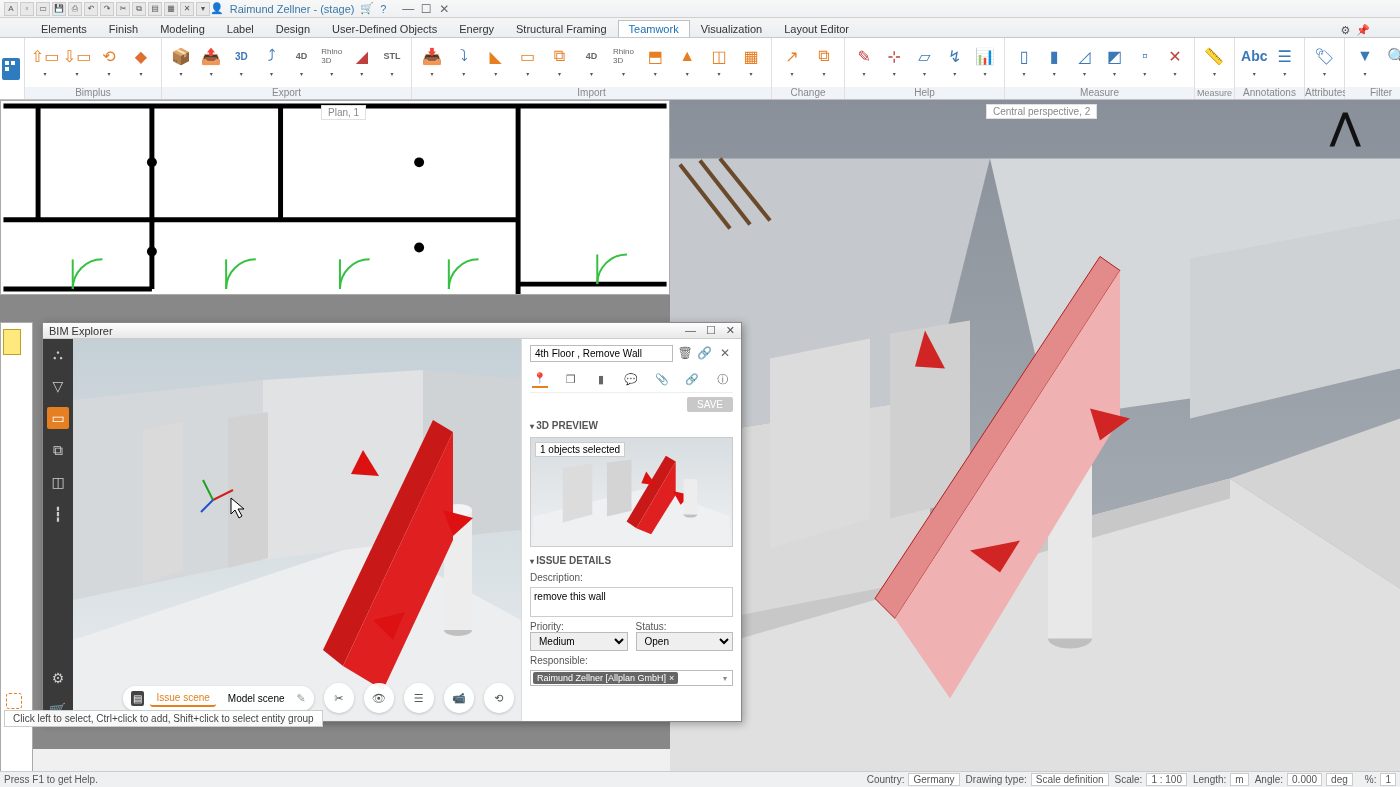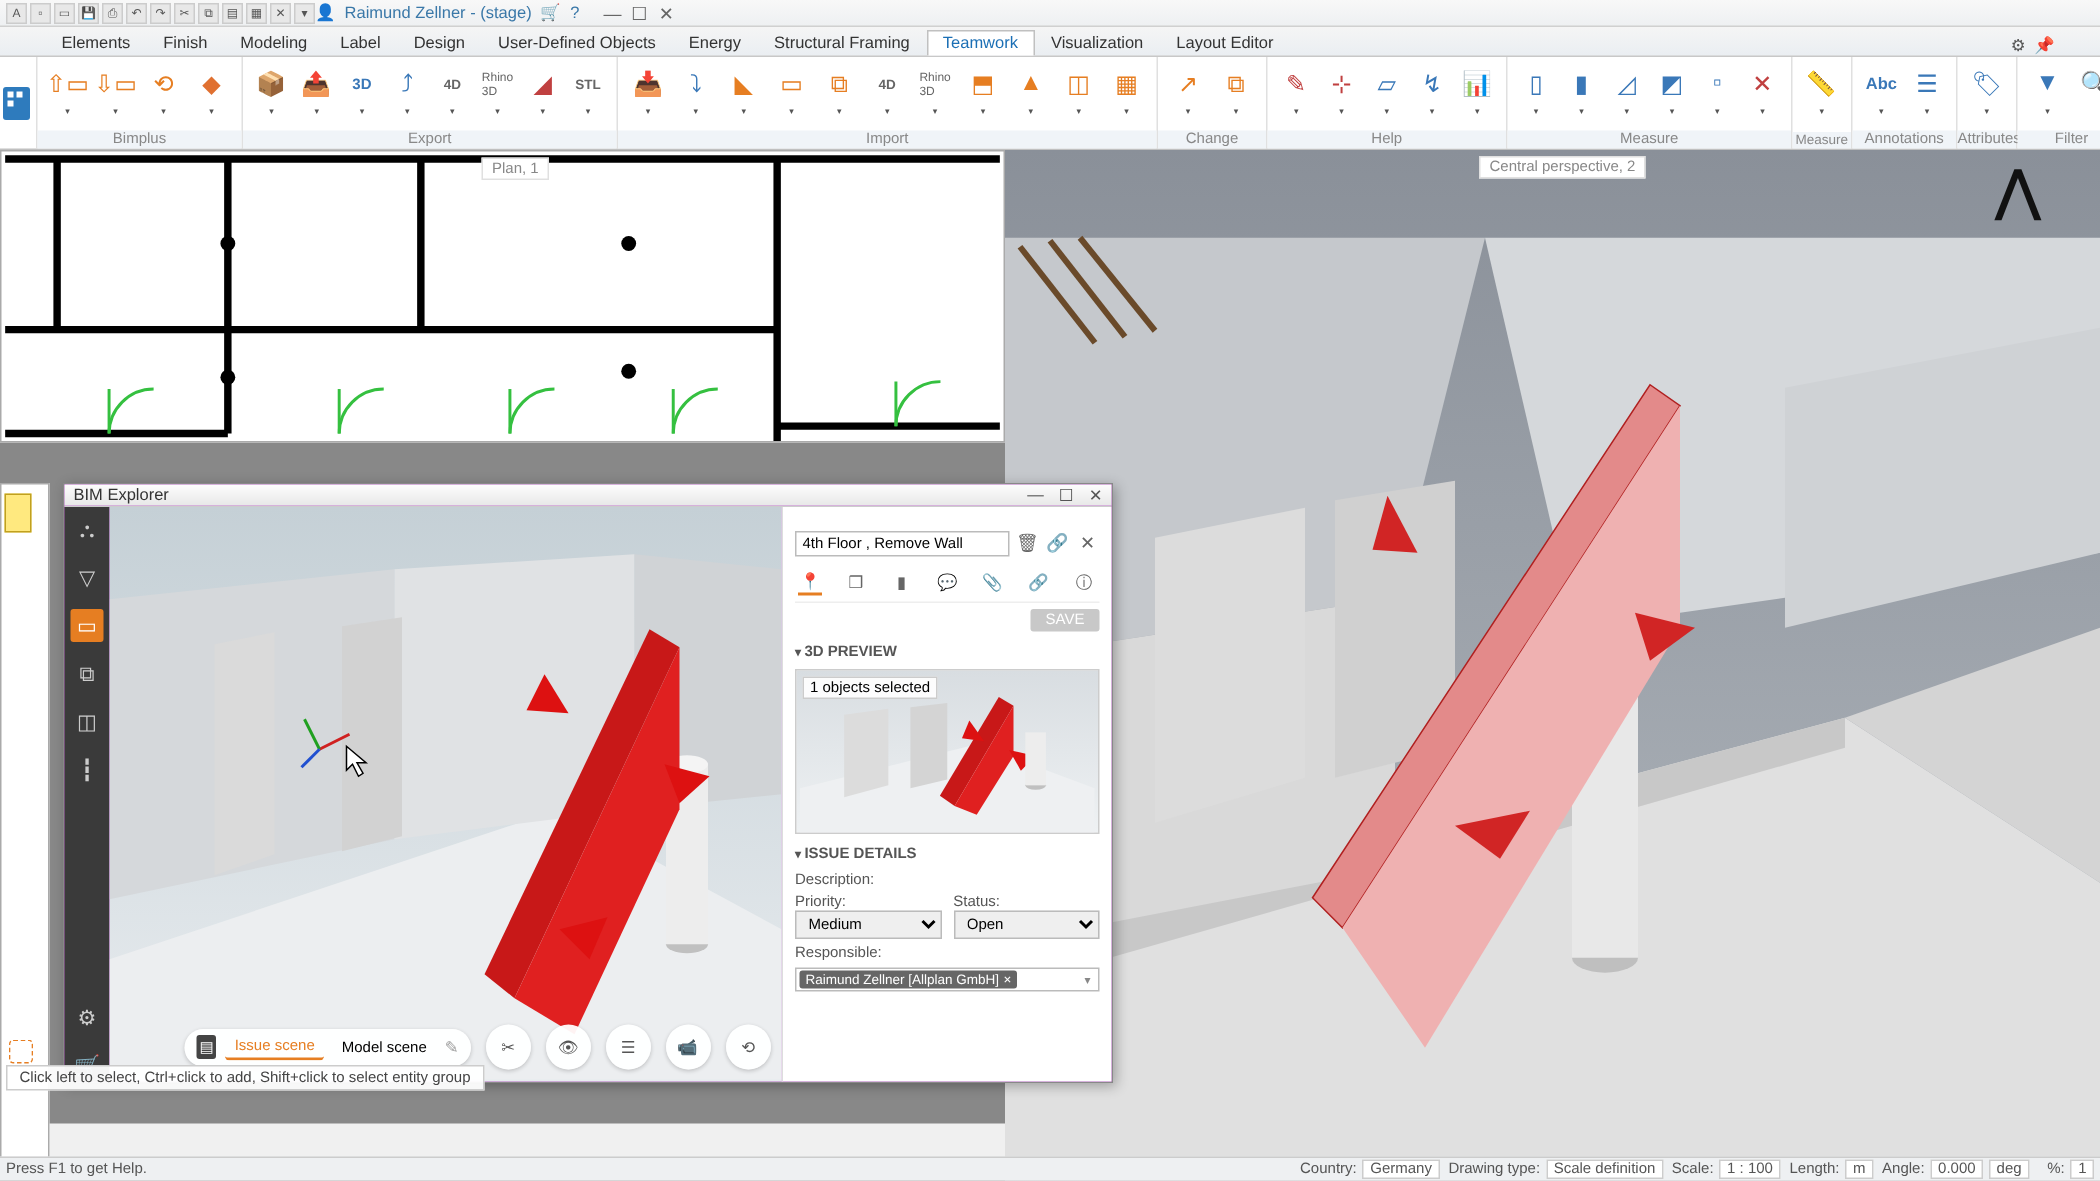--- a/index.html
+++ b/index.html
@@ -56,21 +56,21 @@
 .bim-left-tools .tbtn.active { background:#e67e22; color:#fff; border-radius:2px;}
 .bim-left-tools .spacer { flex:1;}
 .bim-3d-view { width:448px; position:relative; background:linear-gradient(#c5d0d6,#e8ecef); overflow:hidden;}
 .bim-3d-view svg { width:100%; height:100%;}
 .bim-bottom-controls { position:absolute; bottom:8px; left:50px; display:flex; align-items:center; gap:10px;}
 .bim-bottom-controls .pill { background:rgba(255,255,255,0.95); border-radius:14px; padding:4px 8px; display:flex; align-items:center; gap:6px; box-shadow:0 1px 3px rgba(0,0,0,0.2);}
 .bim-bottom-controls .tab2 { padding:2px 6px; font-size:10px; border-radius:3px; cursor:pointer;}
 .bim-bottom-controls .tab2.active { color:#e67e22; border-bottom:2px solid #e67e22;}
 .bim-bottom-controls .circ { width:30px; height:30px; border-radius:50%; background:rgba(255,255,255,0.95); display:flex; align-items:center; justify-content:center; color:#555; box-shadow:0 1px 3px rgba(0,0,0,0.2); cursor:pointer;}
 
-.bim-right-panel { flex:1; background:#fff; border-left:1px solid #ddd; padding:16px 8px; display:flex; flex-direction:column; gap:4px; overflow:hidden;}
+.bim-right-panel { flex:1; background:#fff; border-left:1px solid #ddd; padding:6px 8px; display:flex; flex-direction:column; gap:4px; overflow:hidden;}
 .issue-name-row { display:flex; gap:4px; align-items:center;}
 .issue-name-row input { flex:1; border:1px solid #bbb; padding:2px 4px; font-size:10px;}
 .issue-name-row .ib { width:16px; height:16px; color:#666; text-align:center; cursor:pointer; font-size:12px;}
 .icon-tabs { display:flex; gap:14px; padding:4px 2px; border-bottom:1px solid #eee;}
 .icon-tabs .it { width:18px; height:18px; display:flex; align-items:center; justify-content:center; color:#666; cursor:pointer;}
 .icon-tabs .it.active { color:#e67e22; border-bottom:2px solid #e67e22;}
 .save-btn { align-self:flex-end; background:#c8c8c8; color:#fff; padding:2px 10px; border:none; border-radius:2px; font-size:10px; cursor:pointer;}
 .section-hdr { font-size:10px; font-weight:bold; color:#555; padding:4px 0 2px 0; cursor:pointer;}
 .section-hdr::before { content:"▾ "; font-size:8px;}
 .preview-box { border:1px solid #ccc; height:110px; background:linear-gradient(#d8dde1,#eef1f3); position:relative;}
@@ -340,21 +340,21 @@
       <div class="rbtn">
           <span class="ic" style="color:#3a78b8;">📏</span>
           <span class="dd">▾</span>
         </div>
     </div>
     <div class="glabel" style="font-size:9px;">Measure</div>
   </div>
   <div class="group" style="width:70px;">
     <div class="btns">
       <div class="rbtn">
-          <span class="ic" style="color:#3a78b8;font-size:11px;font-weight:bold;">Abc</span>
+          <span class="ic" style="color:#3a78b8;font-size:14px;font-weight:bold;">Abc</span>
           <span class="dd">▾</span>
         </div>
       <div class="rbtn">
           <span class="ic" style="color:#3a78b8;">☰</span>
           <span class="dd">▾</span>
         </div>
     </div>
     <div class="glabel">Annotations</div>
   </div>
   <div class="group" style="width:40px;">
@@ -558,20 +558,21 @@
             <polygon points="105,92 145,24 145,58 120,98" fill="#e02020"></polygon>
             <polygon points="115,34 125,48 110,46" fill="#d11"></polygon>
             <polygon points="142,54 160,58 150,68" fill="#d11"></polygon>
             <ellipse cx="160" cy="78" rx="7" ry="3" fill="#c0c0c0"></ellipse>
             <rect x="153" y="42" width="14" height="36" fill="#ededed"></rect>
           </svg>
         </div>
 
         <div class="section-hdr">ISSUE DETAILS</div>
         <div class="flabel">Description:</div>
+        <div class="desc-box">remove this wall</div>
         <div class="field-row">
           <div class="field-col">
             <div class="flabel">Priority:</div>
             <select class="fselect">
               <option>Medium</option>
             </select>
           </div>
           <div class="field-col">
             <div class="flabel">Status:</div>
             <select class="fselect">

